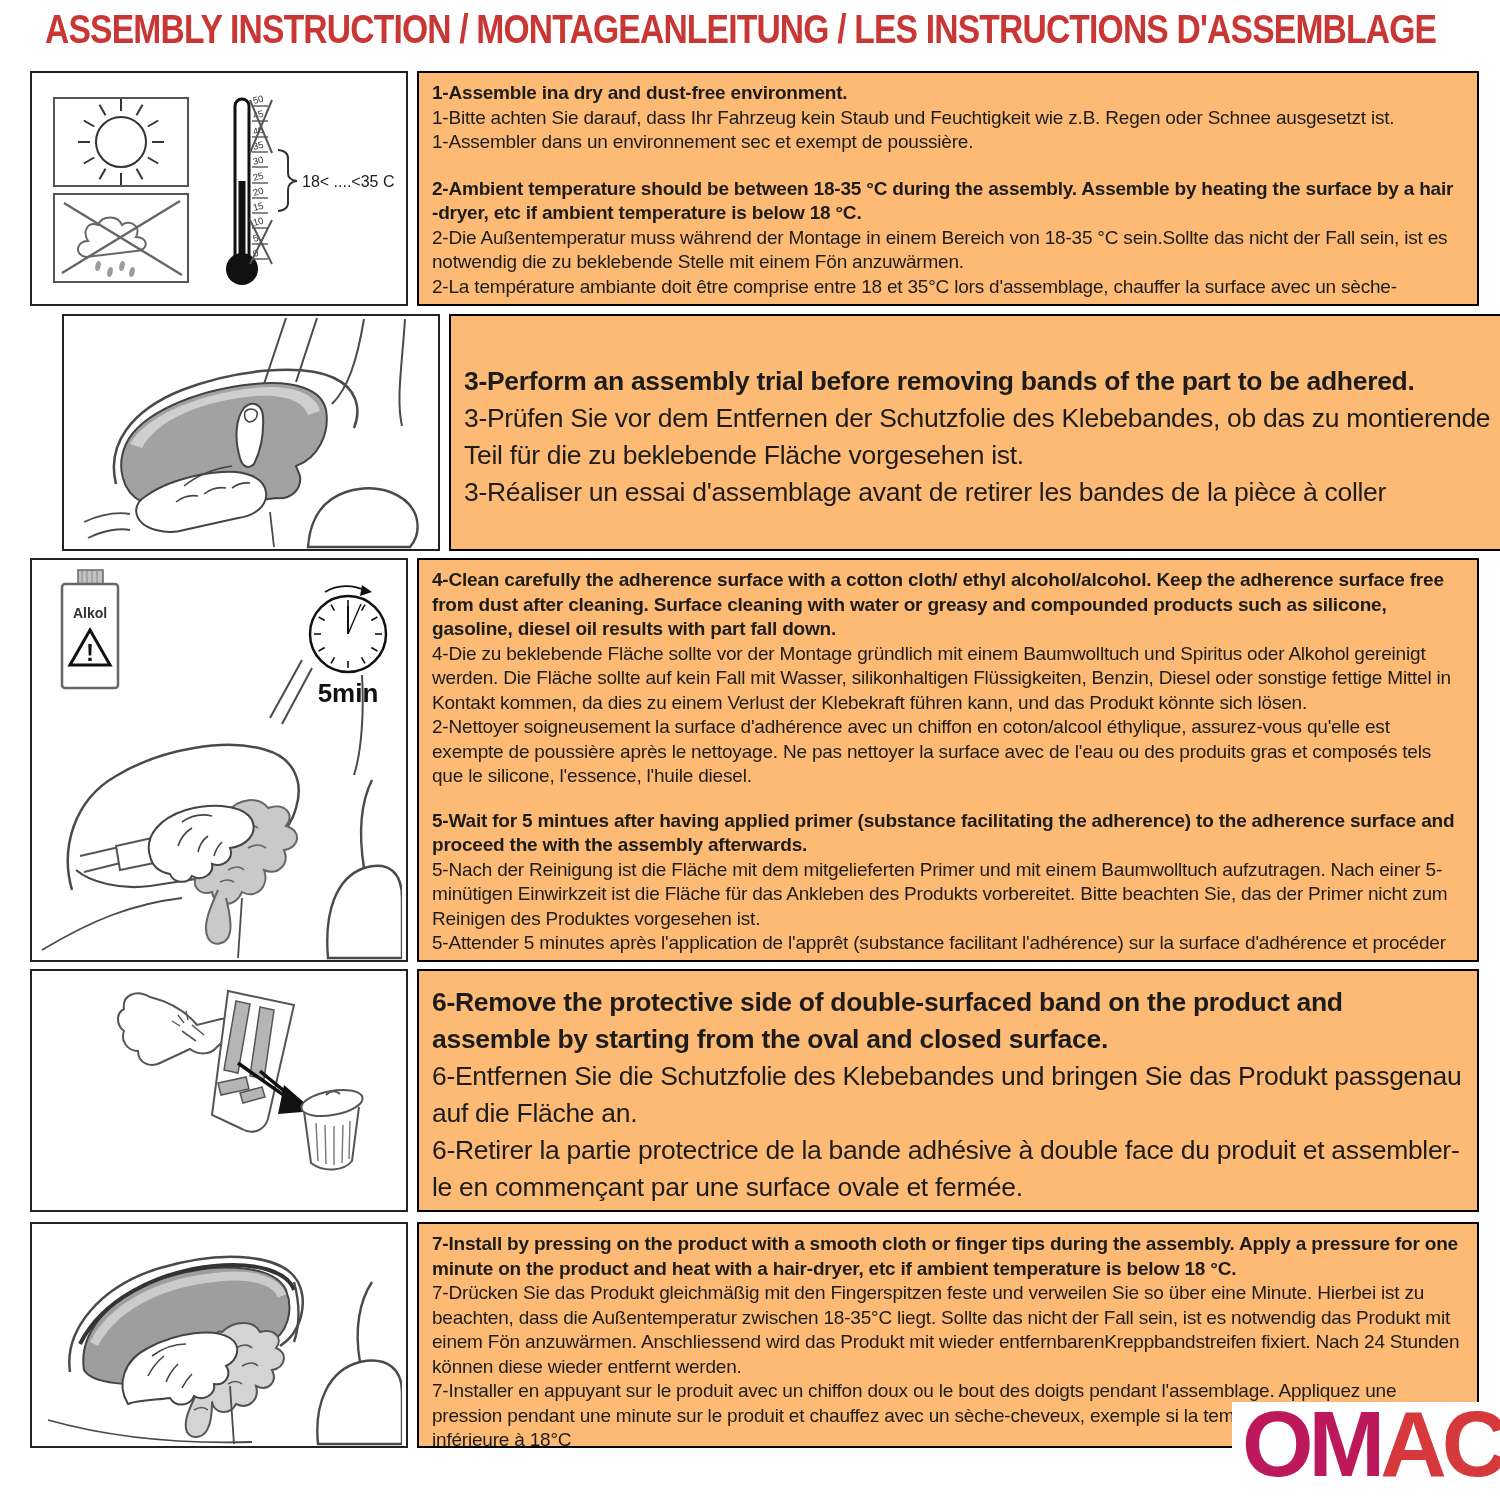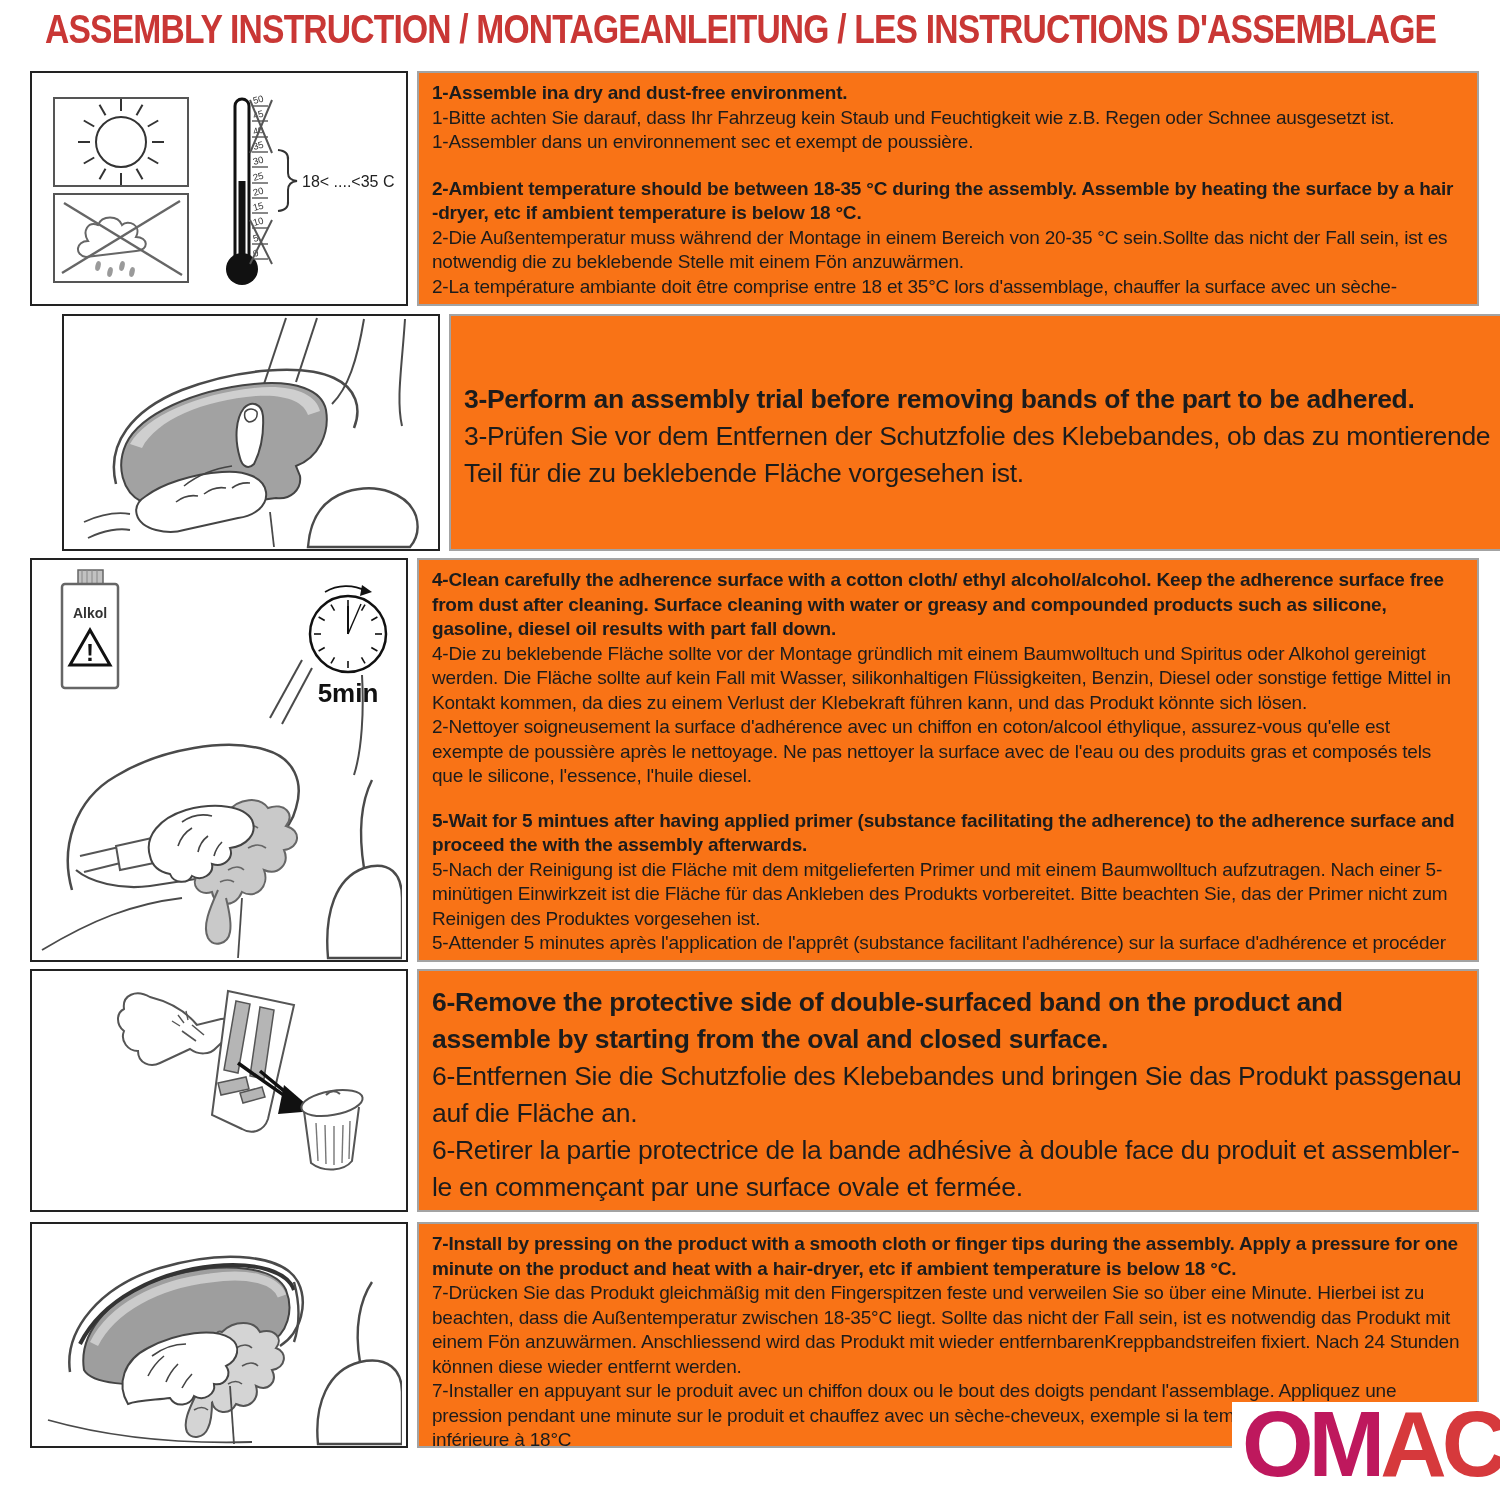--- a/index.html
+++ b/index.html
@@ -4,22 +4,22 @@
 <style>
   html,body{margin:0;padding:0;background:#fff;}
   .page{position:relative;width:1500px;height:1500px;background:#fff;overflow:hidden;
         font-family:"Liberation Sans",sans-serif;color:#1c1c1c;}
   .title{position:absolute;left:45px;top:6px;margin:0;font-size:41px;font-weight:700;
          color:#c93735;letter-spacing:-1px;white-space:nowrap;
          transform:scaleX(0.82);transform-origin:left top;}
   .row{position:absolute;left:30px;width:1447px;}
   .figbox{position:absolute;left:0;top:0;bottom:0;width:374px;border:2px solid #222;
           background:#fff;overflow:hidden;}
-  .textbox{position:absolute;left:387px;top:0;bottom:0;width:1032px;border:2px solid #a3a3a3;
-           background:#f97316;overflow:hidden;padding:8px 13px 0 13px;}
+  .textbox{position:absolute;left:387px;top:0;bottom:0;width:1032px;border:2px solid #000000;
+           background:#fdba74;overflow:hidden;padding:8px 13px 0 13px;}
   .textbox p{margin:0;}
   .tb-small p{font-size:19px;line-height:24.5px;letter-spacing:-0.2px;}
   .tb-big{display:flex;flex-direction:column;justify-content:center;}
   .tb-big p{font-size:26.5px;line-height:37px;letter-spacing:-0.3px;}
   .b{font-weight:700;}
   .gap{margin-top:22px !important;}
   .gap-sm{margin-top:20px !important;}
   svg{display:block;}
   .logo{position:absolute;left:1232px;top:1402px;z-index:5;background:#fff;
         padding:2px 2px 6px 10px;font-weight:700;font-size:92px;line-height:80px;
@@ -102,21 +102,21 @@
           <path d="M246,77 Q257,78 256,87 L256,100 Q256,107 265,108 Q256,109 256,117 L256,128 Q257,137 246,138" fill="none" stroke="#333" stroke-width="2"></path>
           <text x="270" y="114" font-size="16" fill="#222" font-family="Liberation Sans, sans-serif">18&lt; ....&lt;35 C</text>
         </g>
       </svg>
     </div>
     <div class="textbox tb-small">
       <p class="b">1-Assemble ina dry and dust-free environment.</p>
       <p>1-Bitte achten Sie darauf, dass Ihr Fahrzeug kein Staub und Feuchtigkeit wie z.B. Regen oder Schnee ausgesetzt ist.</p>
       <p>1-Assembler dans un environnement sec et exempt de poussière.</p>
       <p class="b gap">2-Ambient temperature should be between 18-35 °C  during the assembly. Assemble by heating the surface by a hair -dryer, etc if ambient temperature is below 18 °C.</p>
-      <p>2-Die Außentemperatur muss während der Montage in einem Bereich von 20-35 °C  sein.Sollte das nicht der Fall sein, ist es notwendig die zu beklebende Stelle mit einem Fön anzuwärmen.</p>
+      <p>2-Die Außentemperatur muss während der Montage in einem Bereich von 18-35 °C  sein.Sollte das nicht der Fall sein, ist es notwendig die zu beklebende Stelle mit einem Fön anzuwärmen.</p>
       <p>2-La température ambiante doit être comprise entre 18 et 35°C lors d'assemblage, chauffer la surface avec un sèche-cheveux par exemple si celle-ci est inférieure à 18°C.</p>
     </div>
   </section>
 
   <section class="row" style="top:314px;height:237px;margin-left:32px;">
     <div class="figbox">
       <svg width="370" height="233" viewBox="0 0 370 233">
         <g stroke="#4a4a4a" stroke-width="2" fill="none">
           <path d="M222,2 L194,86"></path>
             <path d="M253,2 L232,66"></path>
@@ -140,20 +140,21 @@
         <g stroke="#4a4a4a" stroke-width="1.8" fill="none">
           <path d="M20,206 C38,198 54,196 66,198"></path>
           <path d="M24,222 C40,214 56,212 66,214"></path>
           <path d="M206,196 L210,231"></path>
         </g>
       </svg>
     </div>
     <div class="textbox tb-big">
       <p class="b">3-Perform an assembly trial before removing bands of the part to be adhered.</p>
       <p>3-Prüfen Sie vor dem Entfernen der Schutzfolie des Klebebandes, ob das zu montierende Teil für die zu beklebende Fläche vorgesehen ist.</p>
+      <p>3-Réaliser un essai d'assemblage avant de retirer les bandes de la pièce à coller</p>
     </div>
   </section>
 
   <section class="row" style="top:558px;height:404px;">
     <div class="figbox">
       <svg width="370" height="400" viewBox="0 0 370 400">
         <g>
           <rect x="46" y="10" width="25" height="16" fill="#c2c2c2" stroke="#666" stroke-width="1.5"></rect>
           <path d="M50,10 V26 M55,10 V26 M60,10 V26 M65,10 V26" stroke="#888" stroke-width="1"></path>
           <rect x="30" y="24" width="56" height="104" rx="3" fill="#fff" stroke="#666" stroke-width="2.5"></rect>

